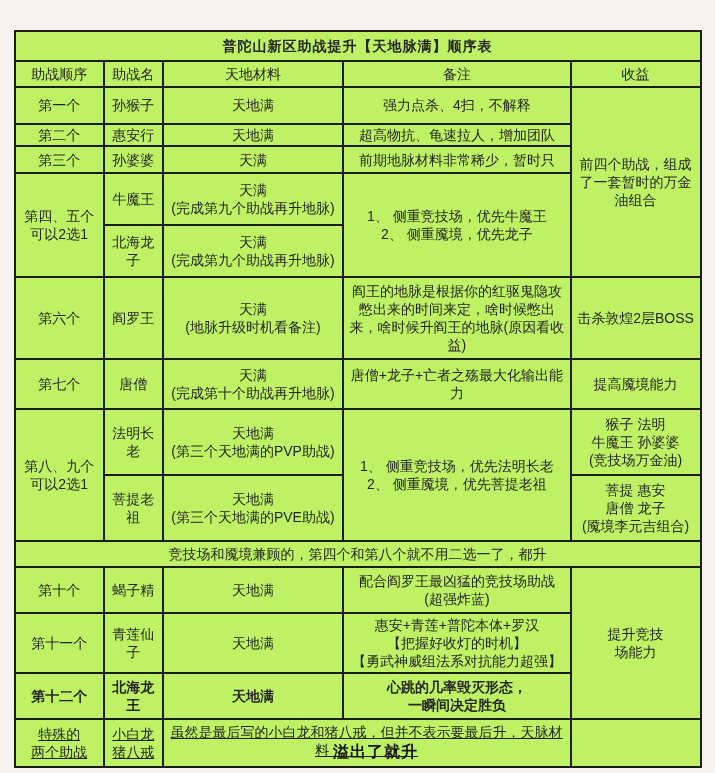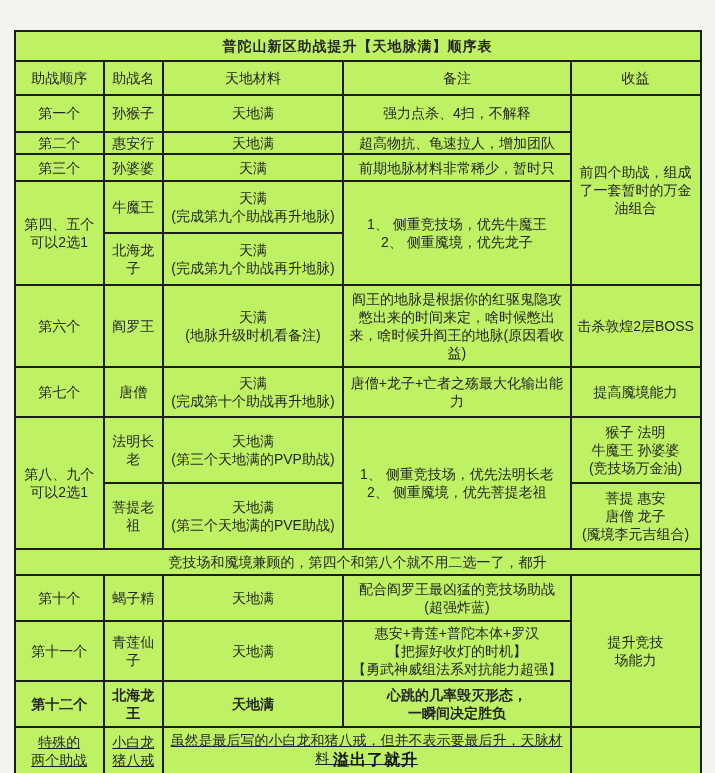--- a/index.html
+++ b/index.html
@@ -63,21 +63,21 @@
         <col class="c-mat">
         <col class="c-remark">
         <col class="c-benefit">
     </colgroup>
 
     <tbody>
         <tr style="height:30px;">
       <td colspan="5" class="title-cell">普陀山新区助战提升【天地脉满】顺序表</td>
     </tr>
 
-    <tr style="height:34px;padding-left:34px;">
+    <tr style="height:26px;padding-left:34px;">
       <td class="head">助战顺序</td>
       <td class="head">助战名</td>
       <td class="head">天地材料</td>
       <td class="head">备注</td>
       <td class="head">收益</td>
     </tr>
 
     <tr style="height:37px;">
       <td>第一个</td>
       <td>孙猴子</td>

